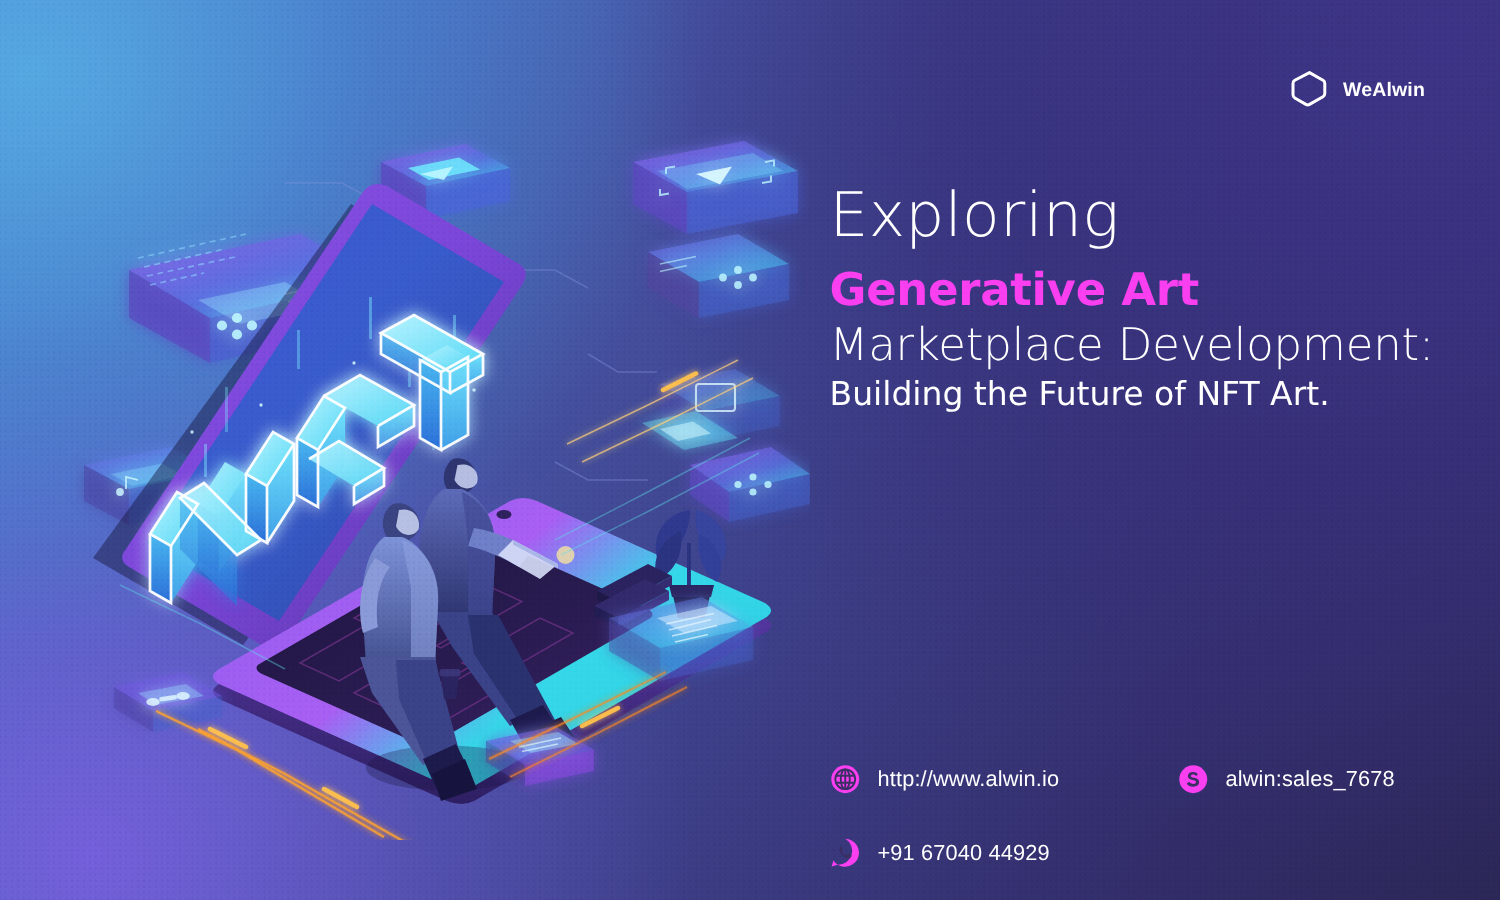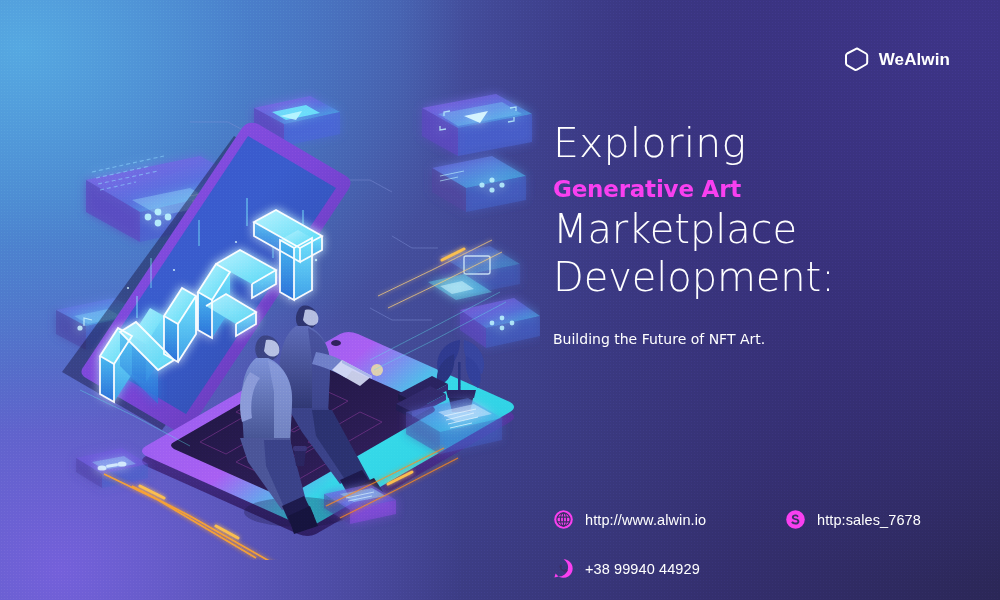--- a/index.html
+++ b/index.html
@@ -30,50 +30,50 @@
     mix-blend-mode:overlay;
   }
 
   
   #logo {
     position:absolute; top:46px; right:50px;
     display:flex; align-items:center; gap:9px;
   }
   #logo .hexwrap { width:26px; height:26px; display:block; }
   #logo .brand {
-    color:#ffffff; font-size:17px; font-weight:bold;
+    color:#ffffff; font-size:13px; font-weight:bold;
     letter-spacing:.1px; line-height:1;
     font-family:"Liberation Sans", sans-serif;
   }
 
   
   #copy { position:absolute; left:553px; top:122px; width:430px; }
   .l-exploring {
     color:#ffffff; font-size:41px; font-weight:300;
     letter-spacing:.2px; line-height:1.05;
     font-family:"DejaVu Sans", sans-serif; font-stretch:normal;
   }
   .l-nft {
     color:#f93ff0; font-size:95px; font-weight:bold;
     line-height:.92; letter-spacing:-1px; margin-top:6px;
     font-family:"Liberation Sans", sans-serif;
   }
   .l-generative {
-    color:#f93ff0; font-size:23px; font-weight:bold;
+    color:#f93ff0; font-size:30px; font-weight:bold;
     line-height:1.2; letter-spacing:-.2px; margin-top:11px;
     font-family:"DejaVu Sans", sans-serif;
   }
   .l-marketplace {
-    color:#ffffff; font-size:40px; font-weight:300;
+    color:#ffffff; font-size:30px; font-weight:300;
     line-height:1.22; letter-spacing:-.1px; margin-top:1px;
     font-family:"DejaVu Sans", sans-serif;
   }
   .l-building {
-    color:#ffffff; font-size:14px; font-weight:400;
-    line-height:1.3; letter-spacing:0; margin-top:28px;
+    color:#ffffff; font-size:22px; font-weight:400;
+    line-height:1.3; letter-spacing:0; margin-top:0;
     font-family:"DejaVu Sans", sans-serif;
   }
 
   
   #contact {
     position:absolute; left:553px; top:480px;
     width:420px;
     display:grid;
     grid-template-columns:232px 1fr;
     grid-template-rows:49px 49px;
@@ -545,29 +545,29 @@
       <span class="txt">http://www.alwin.io</span>
     </a>
 
     <a class="c-item" style="text-decoration:none">
       <span class="ico">
         <svg viewBox="0 0 21 21" width="21" height="21">
           <circle cx="10.5" cy="10.5" r="9.3" fill="#f93ff0"></circle>
           <path d="M13.6 7.2 C12.9 6.1 11.7 5.6 10.3 5.6 C8.3 5.6 6.9 6.7 6.9 8.3 C6.9 9.9 8.2 10.6 10.2 11 C12 11.4 12.4 11.7 12.4 12.4 C12.4 13.1 11.7 13.6 10.6 13.6 C9.3 13.6 8.5 13.1 7.9 12.2 L6.2 13.3 C7 14.8 8.5 15.5 10.5 15.5 C12.8 15.5 14.4 14.3 14.4 12.4 C14.4 10.6 13.1 9.9 11 9.5 C9.3 9.2 8.9 8.9 8.9 8.3 C8.9 7.7 9.5 7.3 10.4 7.3 C11.4 7.3 12 7.7 12.5 8.4 Z" fill="#3b2f66"></path>
         </svg>
       </span>
-      <span class="txt">http:sales_7678</span>
+      <span class="txt">alwin:sales_7678</span>
     </a>
 
     <a class="c-item" style="text-decoration:none">
       <span class="ico">
         <svg viewBox="0 0 21 21" width="21" height="21">
           <path d="M10.5 1.2 A9.3 9.3 0 1 1 2.6 15.6 L1.4 19.6 L5.6 18.5 A9.3 9.3 0 0 0 10.5 1.2 Z" fill="#f93ff0"></path>
           <path d="M7.9 6.4 C7.5 6.4 7.1 6.6 6.9 7 C6.6 7.5 6.3 8.3 6.7 9.4 C7.2 10.9 8.4 12.4 10 13.4 C11.4 14.2 12.4 14.3 13.1 14.2 C13.7 14.1 14.3 13.6 14.5 13 C14.7 12.5 14.7 12.1 14.6 12 C14.5 11.9 13.2 11.2 12.9 11.1 C12.6 11 12.4 11 12.2 11.3 C12 11.6 11.6 12.1 11.4 12.2 C11.3 12.4 11.1 12.4 10.9 12.3 C10.2 12 9.4 11.5 8.8 10.7 C8.4 10.2 8.2 9.7 8.3 9.5 C8.4 9.3 8.6 9.1 8.7 8.9 C8.9 8.7 8.9 8.6 9 8.4 C9.1 8.2 9 8.1 9 8 C8.9 7.9 8.5 6.9 8.3 6.6 C8.2 6.4 8.1 6.4 7.9 6.4 Z" fill="#3b2f66"></path>
         </svg>
       </span>
-      <span class="txt">+38 99940 44929</span>
+      <span class="txt">+91 67040 44929</span>
     </a>
 
   </div>
 
   <div id="noise"></div>
 </div>
 
 </body></html>

